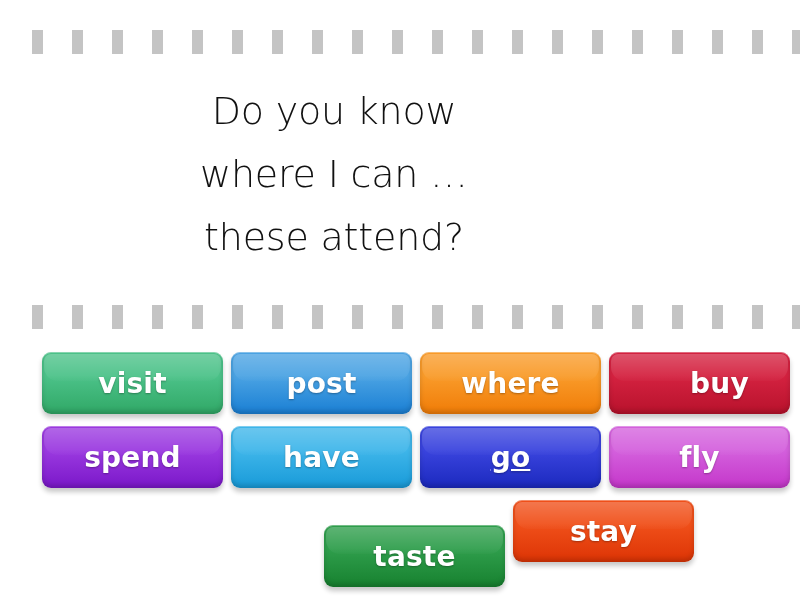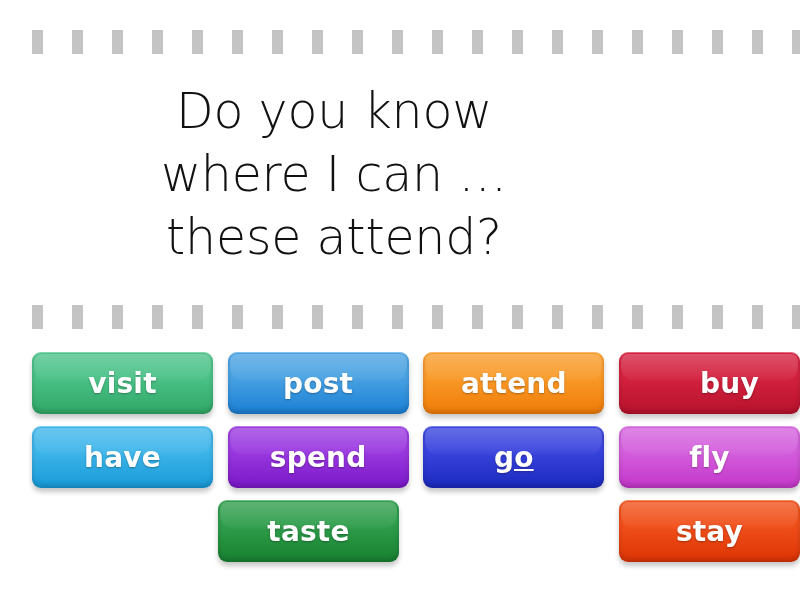--- a/index.html
+++ b/index.html
@@ -43,36 +43,36 @@
   
   .prompt {
     position: absolute;
     left: 0;
     top: 80px;
     width: 668px;
     text-align: center;
     color: #111111;
     font-family: "DejaVu Sans", sans-serif;
     font-weight: 300;
-    font-size: 49px;
+    font-size: 38px;
     line-height: 63px;
     letter-spacing: -0.2px;
   }
   .prompt .line { display: block; white-space: pre; }
 
   
   .tile-rows {
     position: absolute;
     left: 0;
     top: 352px;
     width: 800px;
   }
   .tile-row {
     display: flex;
-    justify-content: space-between;
+    justify-content: center;
     gap: 8px;
     margin-bottom: 12px;
     padding-left: 32px;
     box-sizing: border-box;
     border-radius: 10px;
   }
   .tile-row.row-offset { padding-left: 218px; }
 
   .tile {
     position: relative;
@@ -166,42 +166,42 @@
 
   <div class="tile-rows" id="tile-rows">
       <div class="tile-row">
         <div class="tile" style="background: linear-gradient(rgb(76, 194, 137) 0%, rgb(76, 194, 137) 38%, rgb(48, 168, 102) 100%);">
           <span class="tile-label">visit</span>
         </div>
         <div class="tile" style="background: linear-gradient(rgb(75, 163, 227) 0%, rgb(75, 163, 227) 38%, rgb(26, 127, 212) 100%);">
           <span class="tile-label">post</span>
         </div>
         <div class="tile" style="background: linear-gradient(rgb(249, 155, 42) 0%, rgb(249, 155, 42) 38%, rgb(240, 124, 7) 100%);">
-          <span class="tile-label">attend</span>
+          <span class="tile-label">where</span>
         </div>
         <div class="tile" style="background: linear-gradient(rgb(212, 34, 64) 0%, rgb(212, 34, 64) 38%, rgb(184, 18, 44) 100%); padding-left: 40px;">
           <span class="tile-label">buy</span>
         </div>
       </div>
       <div class="tile-row">
+        <div class="tile" style="background: linear-gradient(rgb(155, 58, 224) 0%, rgb(155, 58, 224) 38%, rgb(122, 23, 201) 100%);">
+          <span class="tile-label">spend</span>
+        </div>
         <div class="tile" style="background: linear-gradient(rgb(63, 182, 234) 0%, rgb(63, 182, 234) 38%, rgb(24, 154, 216) 100%);">
           <span class="tile-label">have</span>
         </div>
-        <div class="tile" style="background: linear-gradient(rgb(155, 58, 224) 0%, rgb(155, 58, 224) 38%, rgb(122, 23, 201) 100%);">
-          <span class="tile-label">spend</span>
-        </div>
         <div class="tile" style="background: linear-gradient(rgb(58, 68, 222) 0%, rgb(58, 68, 222) 38%, rgb(27, 41, 190) 100%); text-decoration: underline;">
           <span class="tile-label">go</span>
         </div>
         <div class="tile" style="background: linear-gradient(rgb(212, 97, 221) 0%, rgb(212, 97, 221) 38%, rgb(196, 54, 202) 100%);">
           <span class="tile-label">fly</span>
         </div>
       </div>
       <div class="tile-row row-offset">
-        <div class="tile" style="background: linear-gradient(rgb(47, 158, 76) 0%, rgb(47, 158, 76) 38%, rgb(23, 129, 47) 100%);">
+        <div class="tile" style="background: linear-gradient(rgb(47, 158, 76) 0%, rgb(47, 158, 76) 38%, rgb(23, 129, 47) 100%); margin-top: 25px;">
           <span class="tile-label">taste</span>
         </div>
         <div class="tile" style="background: linear-gradient(rgb(240, 80, 26) 0%, rgb(240, 80, 26) 38%, rgb(221, 52, 5) 100%);">
           <span class="tile-label">stay</span>
         </div>
       </div>
     </div>
 
 </div>
 

